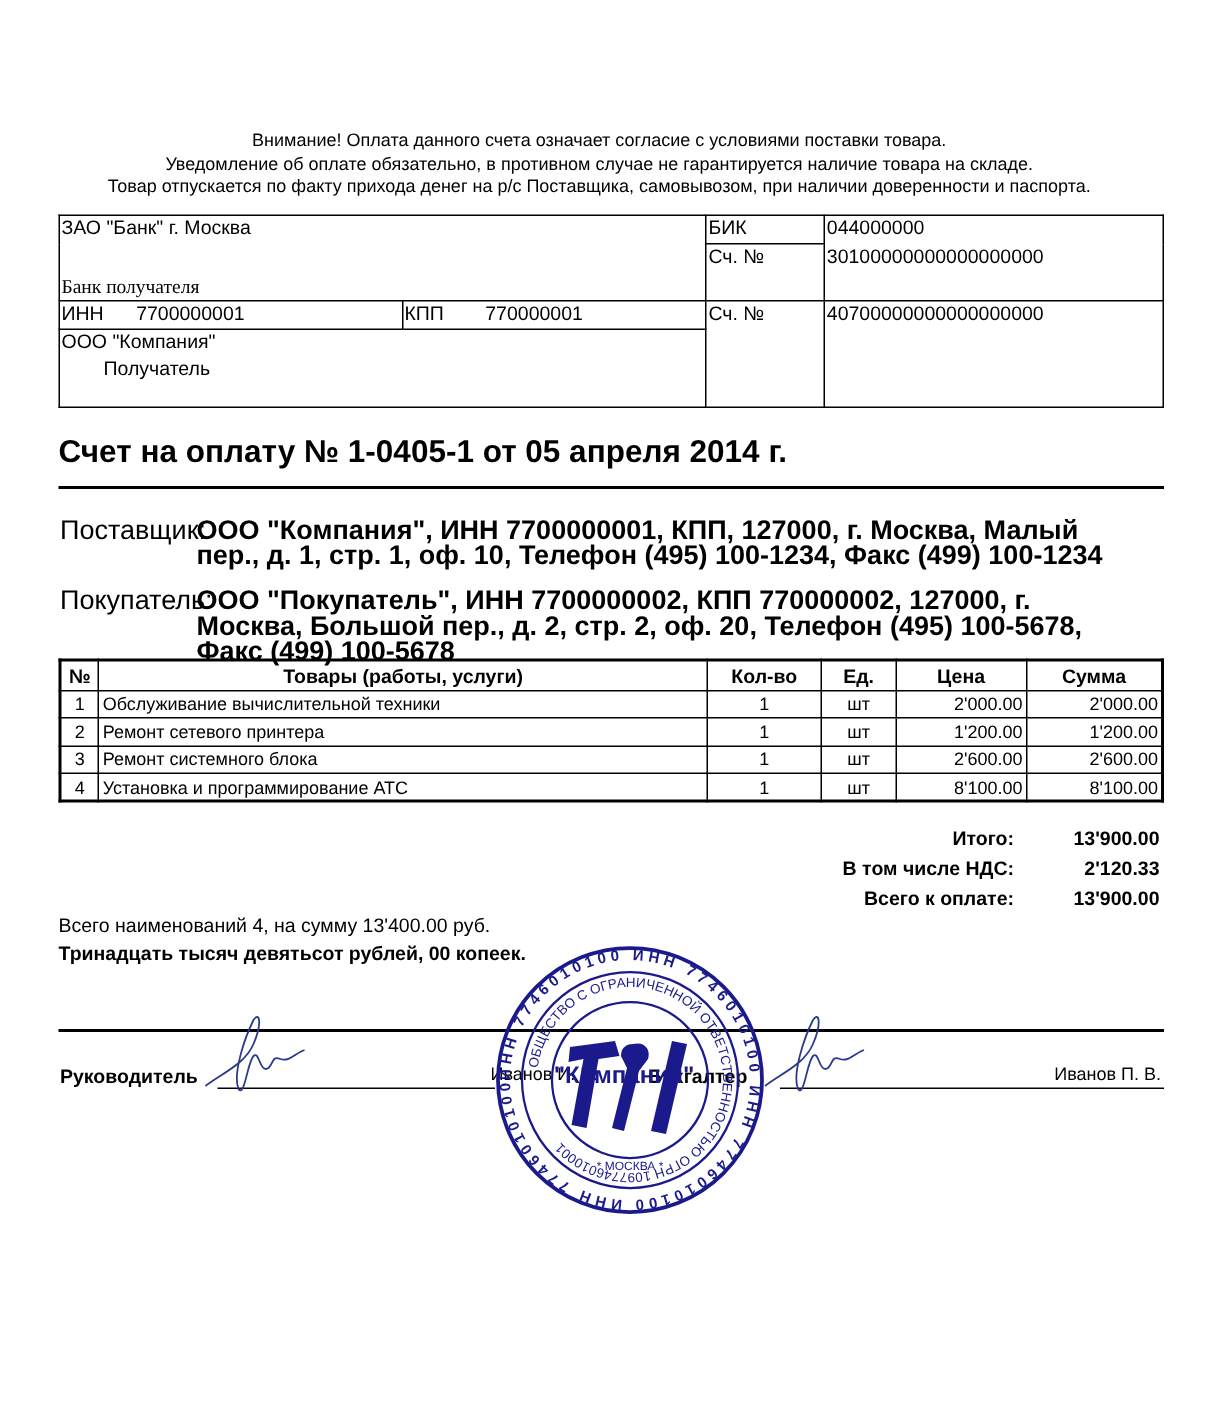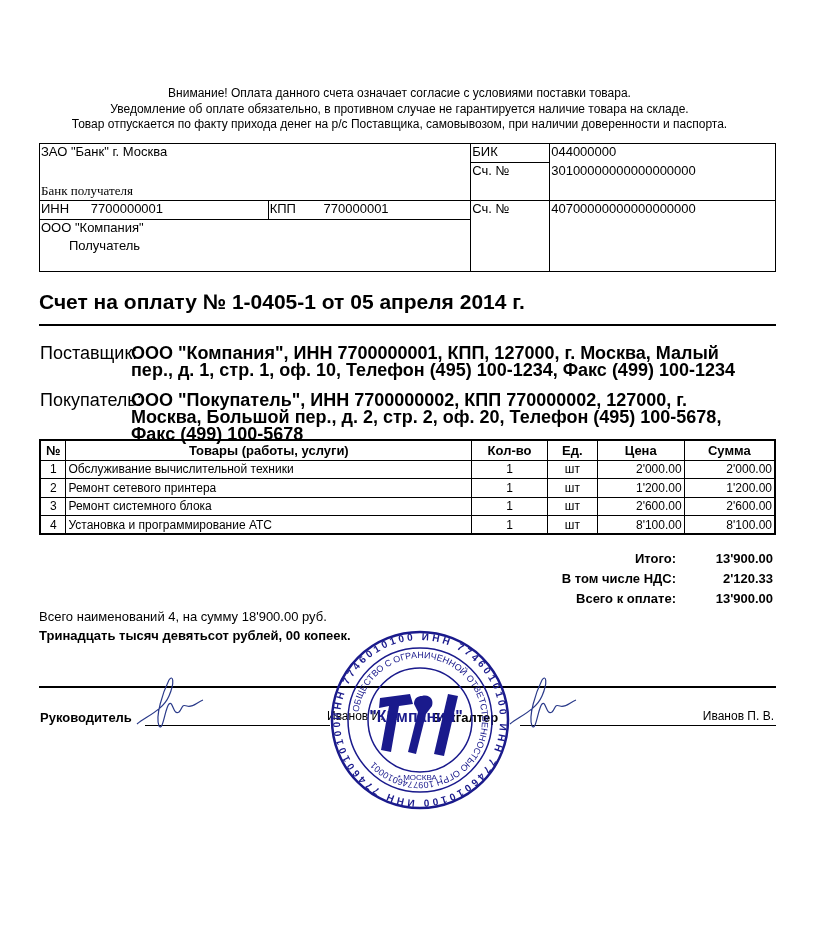--- a/index.html
+++ b/index.html
@@ -167,21 +167,21 @@
   <div class="row">
     <span class="k">В том числе НДС:</span>
     <span class="v">2'120.33</span>
   </div>
   <div class="row">
     <span class="k">Всего к оплате:</span>
     <span class="v">13'900.00</span>
   </div>
 </div>
 
-<div class="summary1">Всего наименований 4, на сумму 18'900.00 руб.</div>
+<div class="summary1">Всего наименований 4, на сумму 13'400.00 руб.</div>
 <div class="summary2">Тринадцать тысяч девятьсот рублей, 00 копеек.</div>
 
 <div class="sign-rule"></div>
 
 <div class="sign-label" style="left:40px">Руководитель</div>
 <div class="sign-line" style="left:145px;width:185px"></div>
 <div class="sign-name" style="left:327px">Иванов И. И.</div>
 
 <div class="sign-label" style="left:432px">Бухгалтер</div>
 <div class="sign-line" style="left:520px;width:256px"></div>

